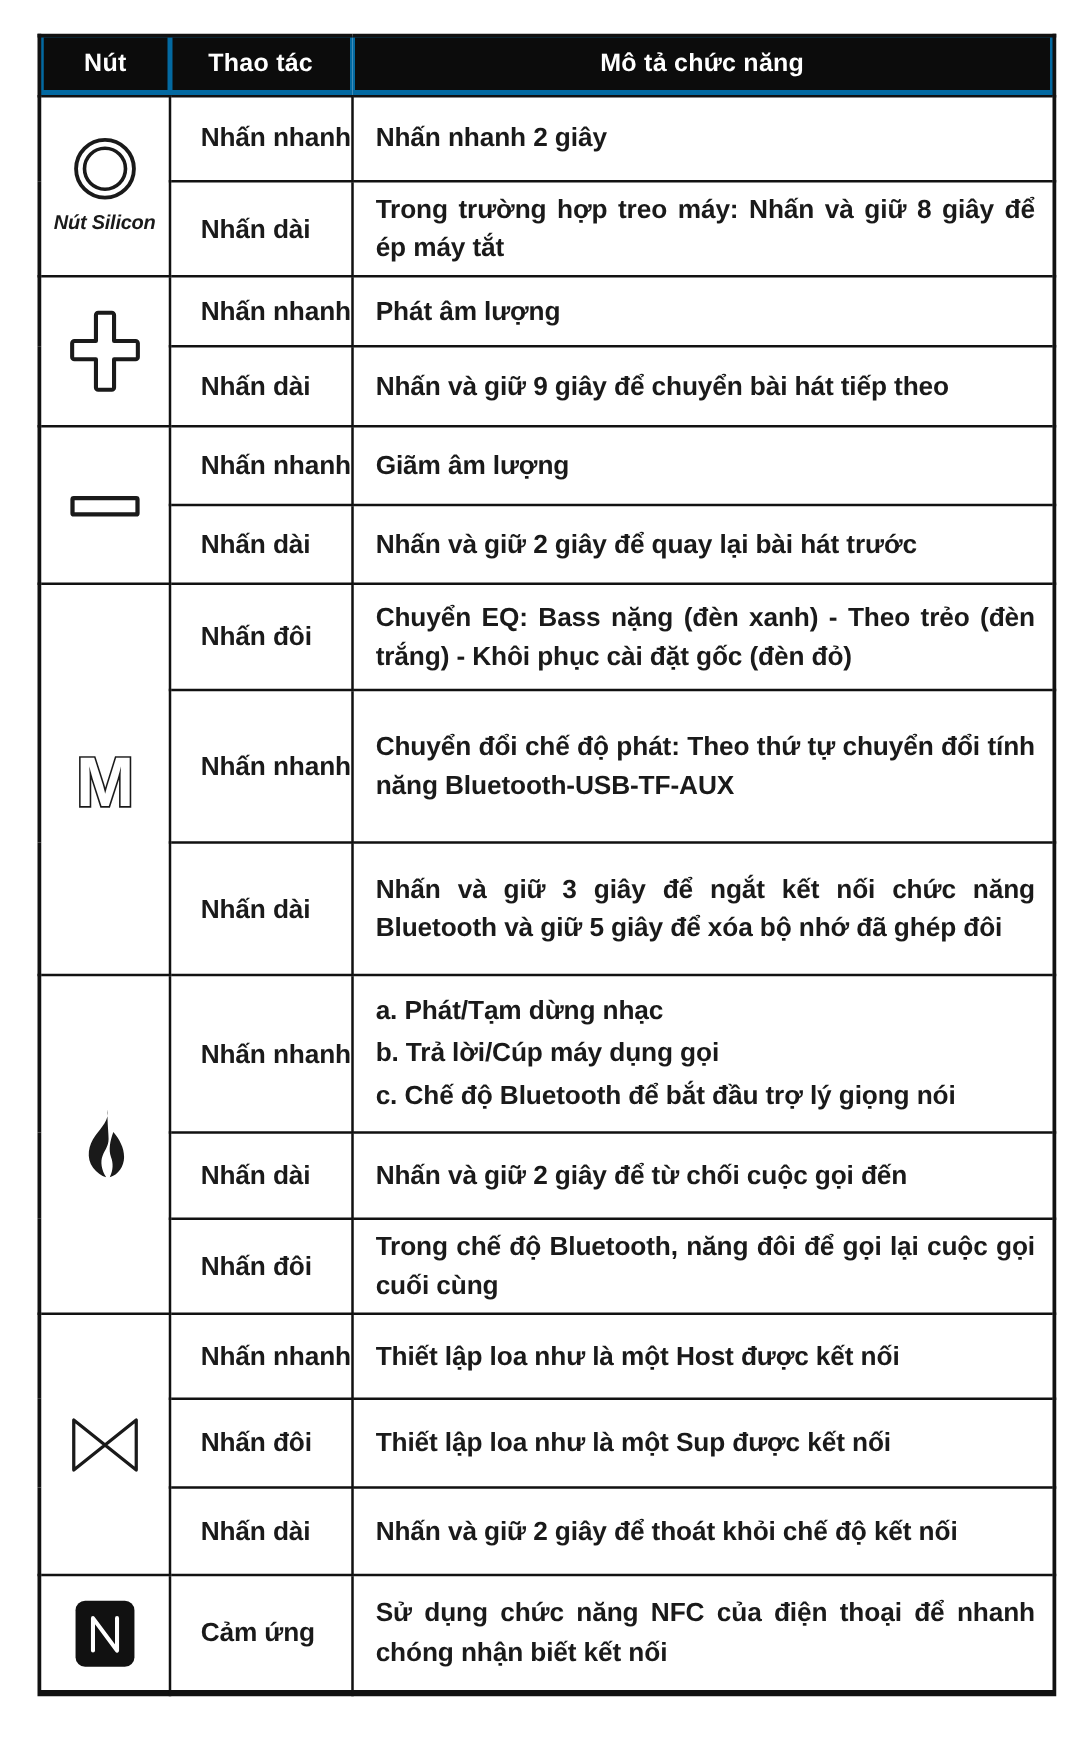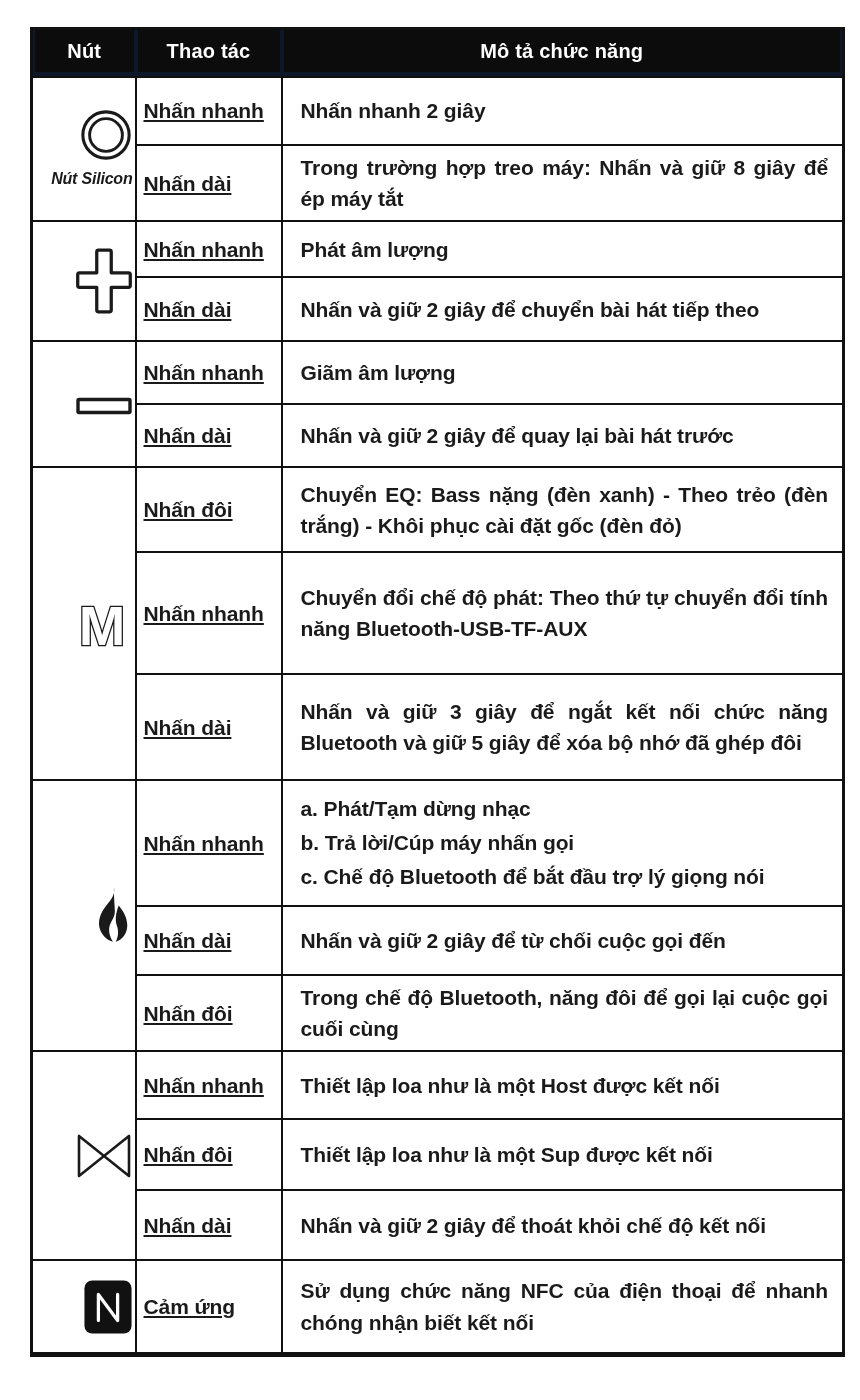--- a/index.html
+++ b/index.html
@@ -27,21 +27,21 @@
     border-bottom-width: 5px;
   }
   col.c-btn  { width: 104px; }
   col.c-act  { width: 146px; }
   col.c-desc { width: 562px; }
 
   
   th.hdr {
     padding: 0 2px 4px 2px;
     border: none;
-    background: #0f172a;
+    background: #0369a1;
     vertical-align: top;
     font-weight: bold;
     height: 42px;
   }
   .hbox {
     background: #0c0c0c;
     color: #ffffff;
     height: 42px;
     display: flex;
     align-items: center;
@@ -53,28 +53,27 @@
   
   td {
     border: 2px solid #111111;
     vertical-align: middle;
     font-weight: bold;
     font-size: 21px;
     line-height: 1.48;
     letter-spacing: -0.1px;
   }
   td.icon-cell {
-    text-align: right;
+    text-align: center;
     padding: 4px 2px;
   }
   td.action-cell {
-    padding: 2px 2px 2px 7px;
+    padding: 2px 2px 2px 24px;
     white-space: nowrap;
     overflow: hidden;
-    text-decoration: underline;
   }
   td.desc-cell {
     padding: 6px 14px 6px 18px;
     border-radius: 24px;
   }
   td.desc-cell.justify {
     text-align: justify;
     text-justify: inter-word;
   }
   .desc-lines div { line-height: 1.62; }
@@ -153,21 +152,21 @@
             <svg width="58" height="68" viewBox="0 0 64 74">
               <path class="stroke-icon" stroke-width="3.6" stroke-linejoin="round" d="M26,3 h12 a2,2 0 0 1 2,2 v23 h19 a2,2 0 0 1 2,2 v12 a2,2 0 0 1 -2,2 h-19 v25 a2,2 0 0 1 -2,2 h-12 a2,2 0 0 1 -2,-2 v-25 h-19 a2,2 0 0 1 -2,-2 v-12 a2,2 0 0 1 2,-2 h19 v-23 a2,2 0 0 1 2,-2 z"></path>
             </svg>
           </span>
         </td>
         <td class="action-cell">Nhấn nhanh</td>
         <td class="desc-cell">Phát âm lượng</td>
       </tr>
       <tr class="h-r2b">
         <td class="action-cell">Nhấn dài</td>
-        <td class="desc-cell">Nhấn và giữ 2 giây để chuyển bài hát tiếp theo</td>
+        <td class="desc-cell">Nhấn và giữ 9 giây để chuyển bài hát tiếp theo</td>
       </tr>
 
       <tr class="h-r3a">
         <td class="icon-cell" rowspan="2">
           <span>
             <svg width="58" height="20" viewBox="0 0 58 20">
               <rect class="stroke-icon" x="3" y="3.5" width="52" height="13" rx="1" stroke-width="3.4"></rect>
             </svg>
           </span>
         </td>
@@ -205,21 +204,21 @@
             <svg width="42" height="60" viewBox="0 0 44 62">
               <path fill="#1a1a1a" d="M24,1 C26,10 19,16 14,23 C8,31 6,42 12,50 C15,54 19,57 23,58 C19,52 18,45 20,40 C22,35 25,32 25,26 C25,21 24,14 24,1 Z"></path>
               <path fill="#1a1a1a" d="M29,20 C34,26 38,33 38,41 C38,49 33,56 26,58 C29,52 29,46 27,41 C25,35 26,28 29,20 Z"></path>
             </svg>
           </span>
         </td>
         <td class="action-cell">Nhấn nhanh</td>
         <td class="desc-cell">
           <div class="desc-lines">
             <div>a. Phát/Tạm dừng nhạc</div>
-            <div>b. Trả lời/Cúp máy nhấn gọi</div>
+            <div>b. Trả lời/Cúp máy dụng gọi</div>
             <div>c. Chế độ Bluetooth để bắt đầu trợ lý giọng nói</div>
           </div>
         </td>
       </tr>
       <tr class="h-r5b">
         <td class="action-cell">Nhấn dài</td>
         <td class="desc-cell">Nhấn và giữ 2 giây để từ chối cuộc gọi đến</td>
       </tr>
       <tr class="h-r5c">
         <td class="action-cell">Nhấn đôi</td>

